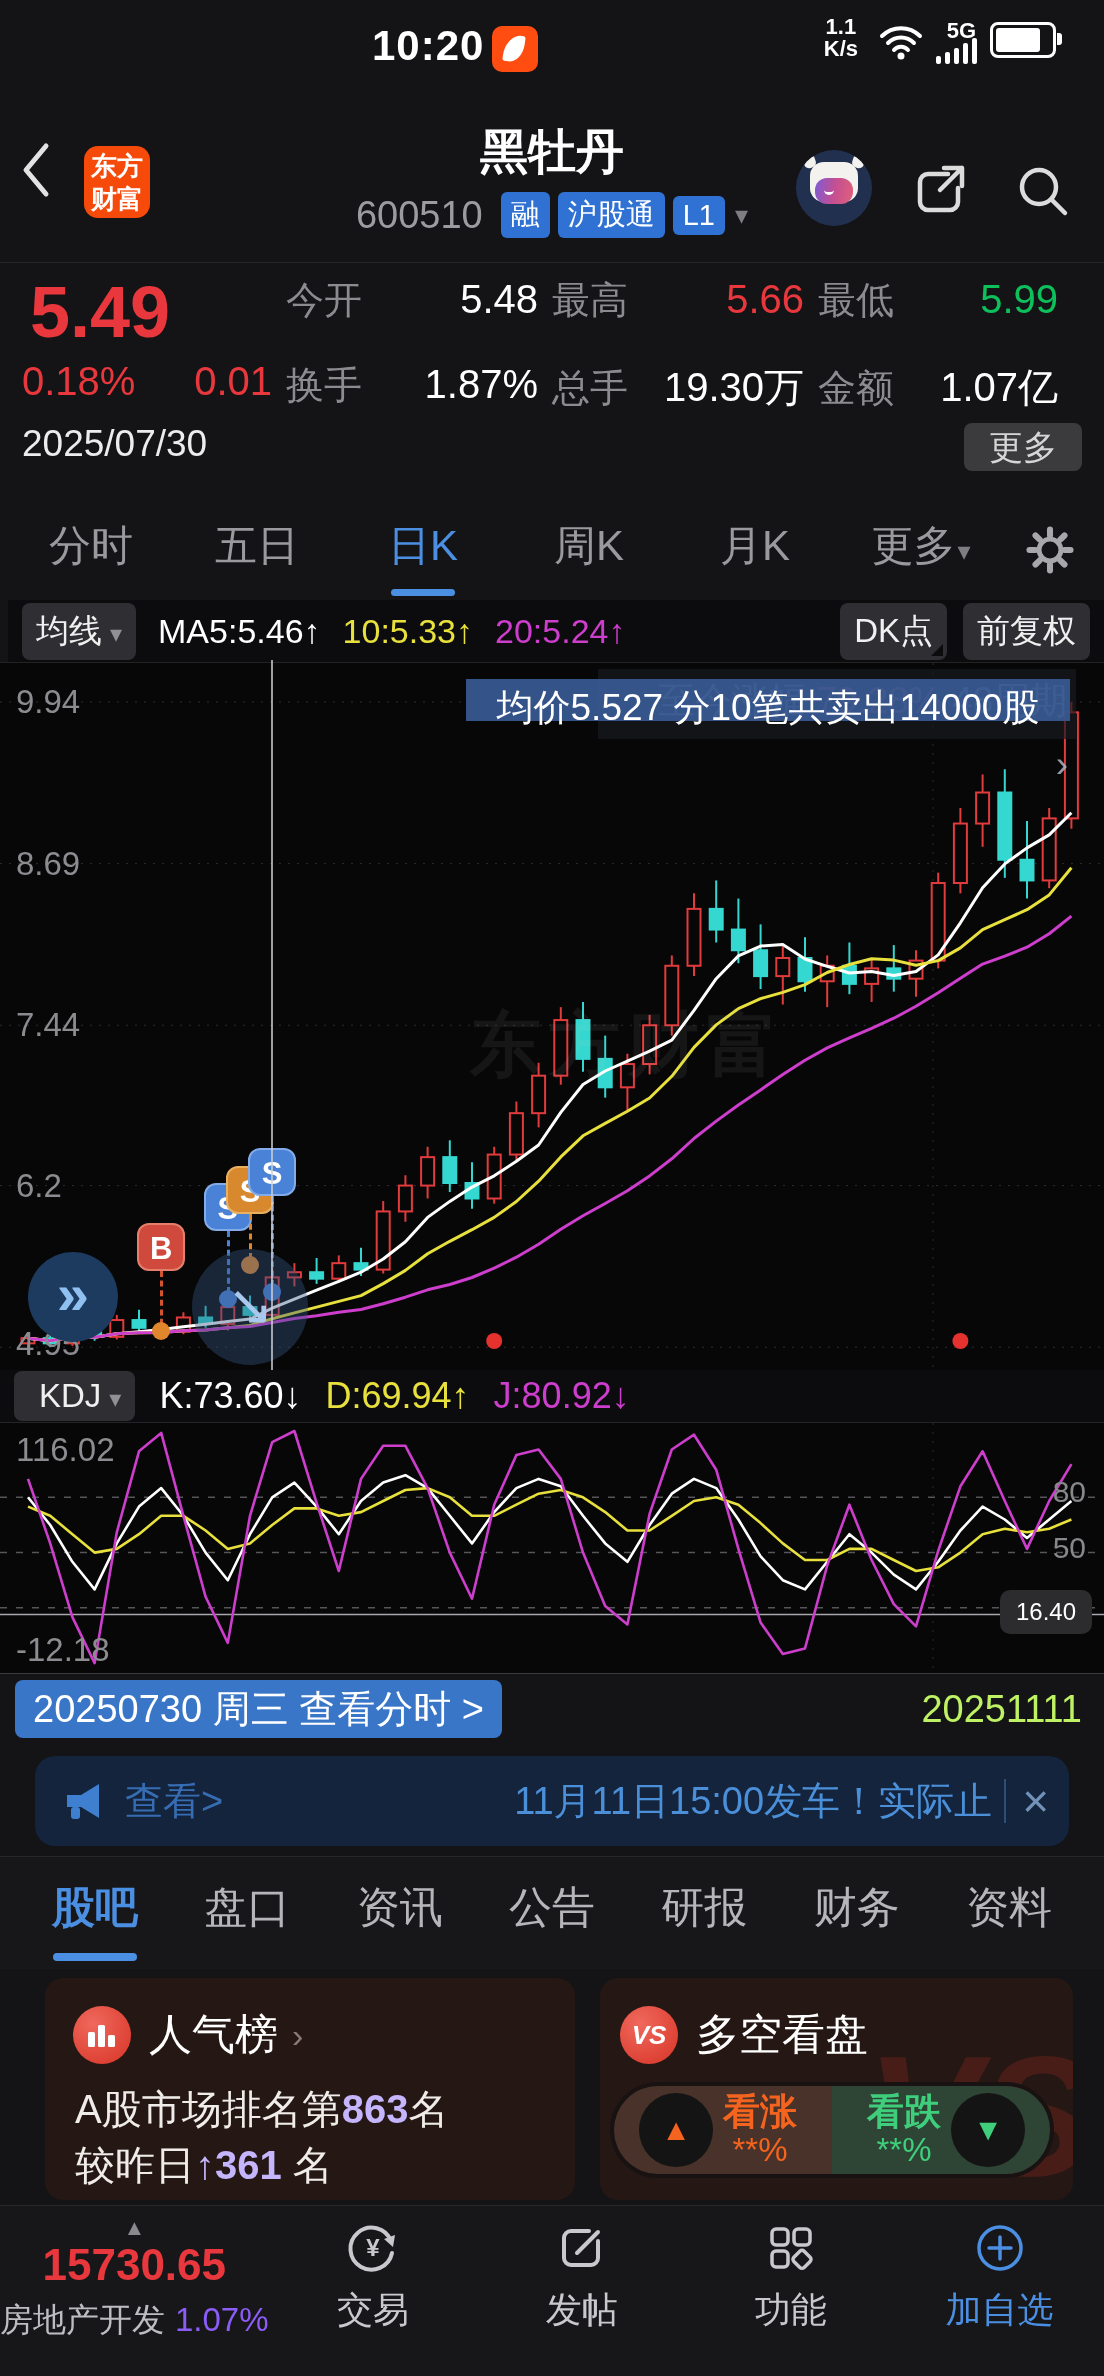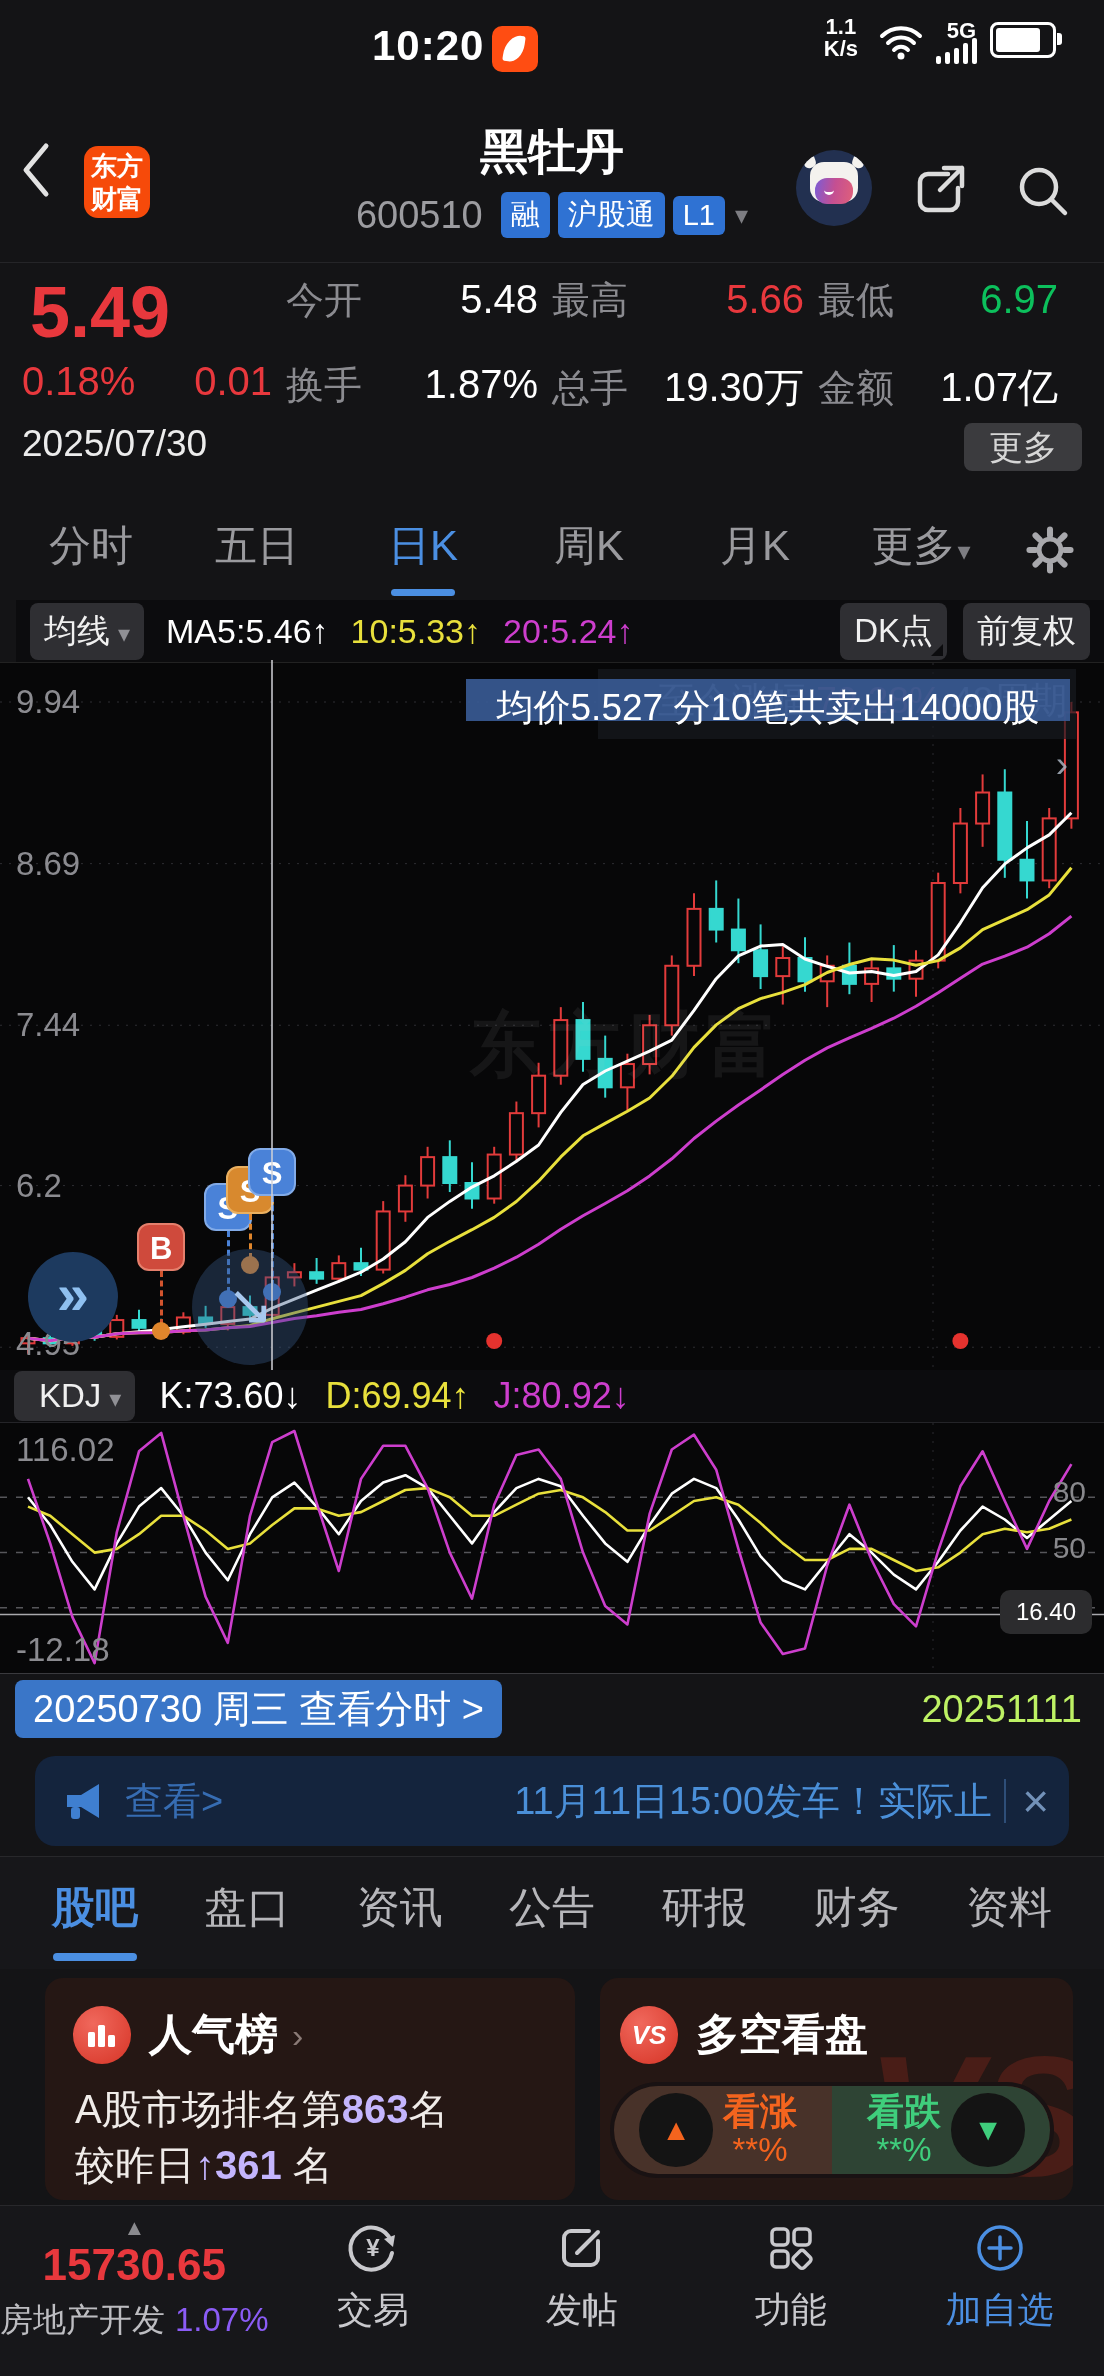--- a/index.html
+++ b/index.html
@@ -46,21 +46,21 @@
   .vl.red{color:#e8383d;} .vl.green{color:#0cc05c;}
   .more-btn{right:22px;top:160px;width:118px;height:48px;background:#3b3b3e;border-radius:8px;color:#d6d6d6;font-size:34px;text-align:center;line-height:48px;}
   
   .chart-tabs{top:500px;left:0;right:0;height:100px;display:flex;align-items:center;padding:0 8px;}
   .ctab{flex:1;text-align:center;font-size:42px;color:#9a9a9e;position:relative;height:100%;line-height:92px;}
   .ctab.sel{color:#4b8fe2;}
   .ctab.sel::after{content:"";position:absolute;left:50%;margin-left:-32px;bottom:4px;width:64px;height:7px;border-radius:4px;background:#4b8fe2;}
   .ctab .caret{font-size:26px;color:#7d7d82;margin-left:2px;}
   .gear{flex:0 0 92px;display:flex;justify-content:center;}
   
-  .ma-strip{top:600px;left:16px;right:0;height:62px;background:#0c0c0e;display:flex;align-items:center;}
+  .ma-strip{top:600px;left:8px;right:0;height:62px;background:#0c0c0e;display:flex;align-items:center;}
   .pill{background:#2f2f33;border-radius:8px;color:#f0f0f0;font-size:33px;padding:6px 14px;position:relative;}
   .pill .caret{color:#909095;font-size:24px;margin-left:8px;}
   .ma-item{font-size:34px;margin-left:22px;white-space:nowrap;}
   .ma5{color:#ffffff;} .ma10{color:#e8e03c;} .ma20{color:#cd3ecd;}
   .dk-pill{margin-left:auto;margin-right:16px;}
   .dk-pill .corner{position:absolute;right:4px;bottom:4px;width:0;height:0;border-left:12px solid transparent;border-bottom:12px solid #0c0c0e;}
   .fq-pill{margin-right:14px;}
   
   .price-pane{top:662px;left:0;right:0;height:708px;background:#070708;border-top:1px solid #222;}
   .kdj-strip{top:1370px;left:0;right:0;height:52px;display:flex;align-items:center;background:#0c0c0e;}
@@ -97,21 +97,21 @@
   .content-tabs{top:1856px;left:0;right:0;height:112px;border-top:1px solid #28282b;display:flex;justify-content:space-between;align-items:center;padding:0 52px;background:#17171a;}
   .btab{font-size:43px;color:#b6b6ba;position:relative;height:100%;line-height:100px;}
   .btab.sel{color:#4b8fe2;font-weight:bold;}
   .btab.sel::after{content:"";position:absolute;left:50%;margin-left:-42px;bottom:8px;width:84px;height:8px;border-radius:5px;background:#4b8fe2;}
   
   .card{top:1978px;height:222px;background:#251714;border-radius:18px;overflow:hidden;}
   .card1{left:45px;width:530px;}
   .card2{left:600px;width:473px;}
   .card-title-row{left:28px;top:28px;}
   .circ-icon{width:58px;height:58px;border-radius:50%;background:radial-gradient(circle at 35% 30%,#f0685c,#d63426);color:#fff;display:flex;align-items:center;justify-content:center;}
-  .card-title{color:#fff;font-size:43px;font-weight:bold;margin-left:18px;}
+  .card-title{color:#fff;font-size:43px;font-weight:normal;margin-left:18px;}
   .card-chev{color:#8a7a76;font-size:34px;margin-left:14px;}
   .card-line{left:30px;color:#f0ece9;font-size:40px;white-space:nowrap;}
   .hl{color:#c4b5fd;font-weight:bold;}
   .vs-watermark{right:-20px;top:40px;font-size:170px;font-weight:bold;font-style:italic;color:rgba(140,40,28,0.35);}
   .ls-pill{left:10px;top:104px;width:444px;height:96px;border-radius:48px;border:4px solid #191213;display:flex;overflow:hidden;box-sizing:border-box;}
   .ls-half{flex:1;display:flex;align-items:center;justify-content:center;}
   .ls-bull{background:#483229;}
   .ls-bear{background:#2e4434;}
   .ls-circle{width:74px;height:74px;border-radius:50%;background:#141414;display:flex;align-items:center;justify-content:center;font-size:30px;flex:0 0 auto;}
   .ls-col{text-align:center;margin:0 10px;line-height:1.1;}
@@ -218,21 +218,21 @@
       <div class="stat">
           <span class="lb">今开</span>
           <span class="vl">5.48</span>
         </div>
       <div class="stat">
           <span class="lb">最高</span>
           <span class="vl red">5.66</span>
         </div>
       <div class="stat">
           <span class="lb">最低</span>
-          <span class="vl green">6.97</span>
+          <span class="vl green">5.99</span>
         </div>
       <div class="stat">
           <span class="lb">换手</span>
           <span class="vl">1.87%</span>
         </div>
       <div class="stat">
           <span class="lb">总手</span>
           <span class="vl">19.30万</span>
         </div>
       <div class="stat">

